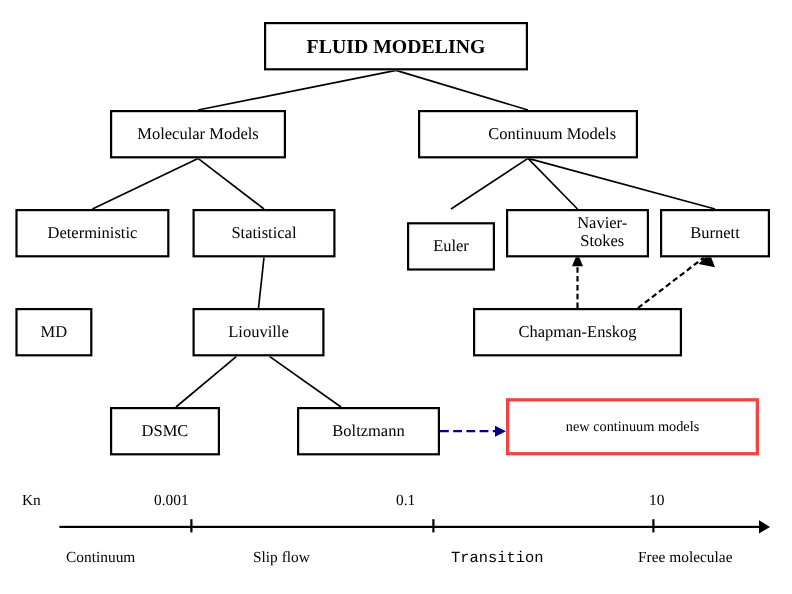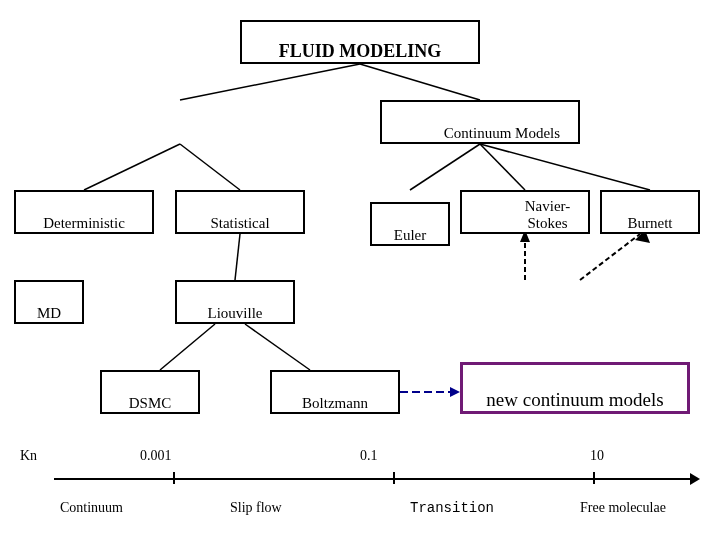--- a/index.html
+++ b/index.html
@@ -22,21 +22,21 @@
       width: 720px;
       height: 540px;
       pointer-events: none;
     }
     .box {
       position: absolute;
       border: 2px solid #000;
       background: #fff;
       text-align: center;
       display: flex;
-      align-items: flex-end;
+      align-items: center;
       justify-content: center;
       font-size: 16px;
     }
     .box-title {
       top: 20px;
       left: 240px;
       width: 240px;
       height: 44px;
       font-size: 18px;
       font-weight: bold;
@@ -126,22 +126,22 @@
       left: 270px;
       width: 130px;
       height: 44px;
       font-size: 15px;
     }
     .box-new-continuum {
       top: 362px;
       left: 460px;
       width: 230px;
       height: 52px;
-      font-size: 19px;
-      border: 3px solid #701a75;
+      font-size: 13px;
+      border: 3px solid #ef4444;
     }
     .kn-labels {
       position: absolute;
       top: 448px;
       left: 20px;
       width: 680px;
     }
     .kn-label {
       position: absolute;
       font-size: 14px;
@@ -199,20 +199,23 @@
     <polygon points="645,230 635,240 650,243" fill="#000"></polygon>
 
     <line x1="400" y1="392" x2="456" y2="392" stroke="#00008B" stroke-width="2" stroke-dasharray="8,4"></line>
     <polygon points="460,392 450,387 450,397" fill="#00008B"></polygon>
   </svg>
 
   <div class="box box-title">
     <span>FLUID MODELING</span>
   </div>
 
+  <div class="box box-molecular">
+    <span>Molecular Models</span>
+  </div>
 
   <div class="box box-continuum">
     <span>Continuum Models</span>
   </div>
 
   <div class="box box-deterministic">
     <span>Deterministic</span>
   </div>
 
   <div class="box box-statistical">
@@ -232,20 +235,23 @@
   </div>
 
   <div class="box box-md">
     <span>MD</span>
   </div>
 
   <div class="box box-liouville">
     <span>Liouville</span>
   </div>
 
+  <div class="box box-chapman">
+    <span>Chapman-Enskog</span>
+  </div>
 
   <div class="box box-dsmc">
     <span>DSMC</span>
   </div>
 
   <div class="box box-boltzmann">
     <span>Boltzmann</span>
   </div>
 
   <div class="box box-new-continuum">

